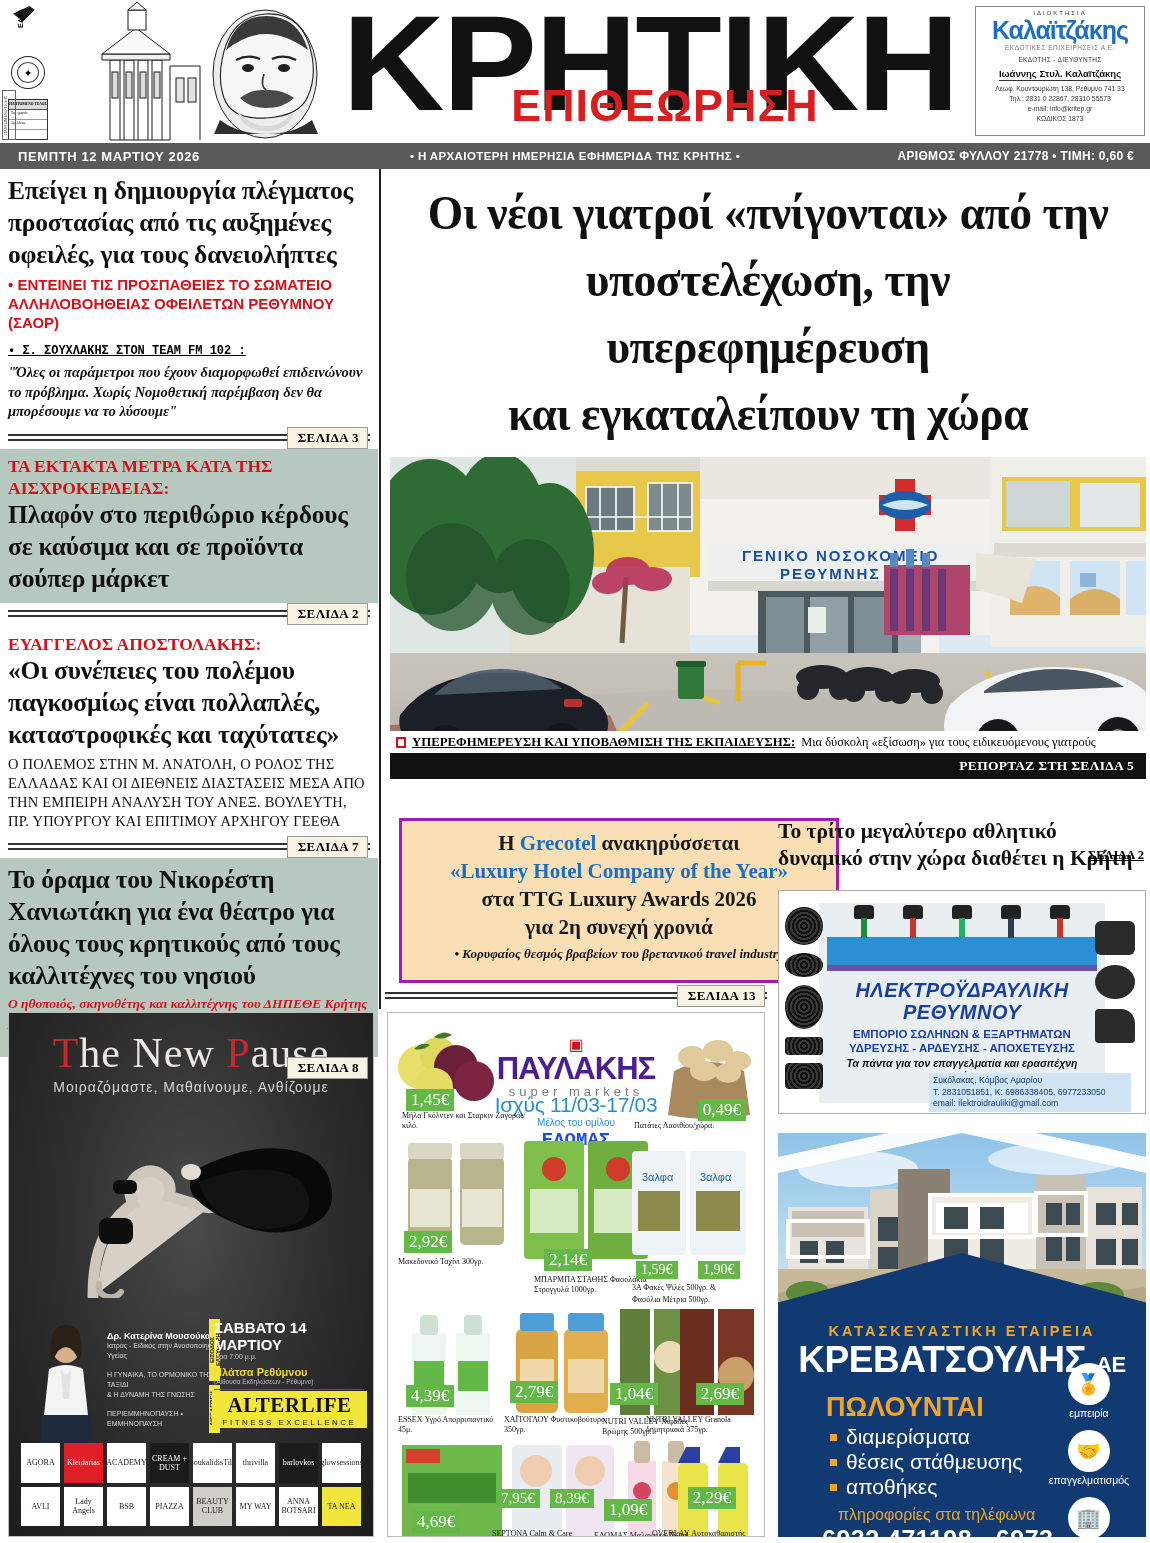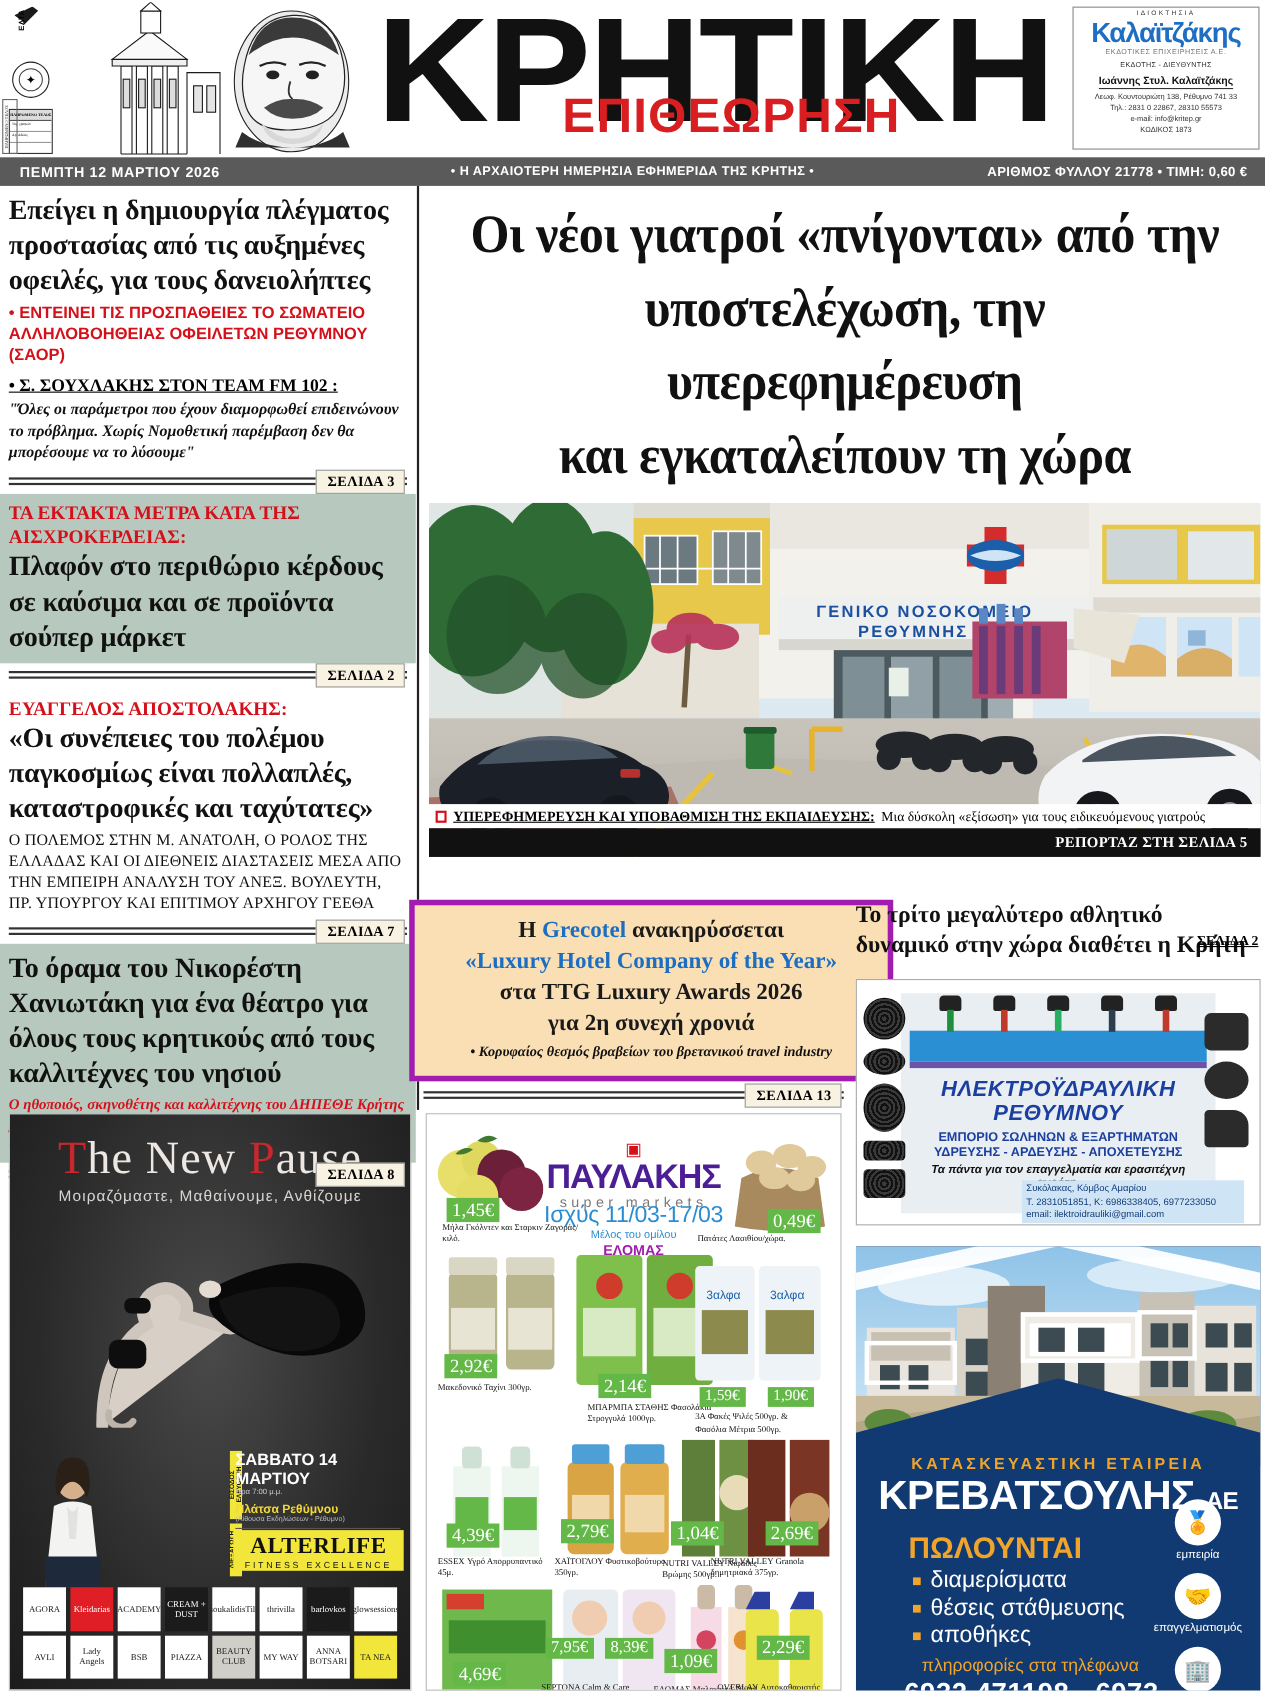--- a/index.html
+++ b/index.html
@@ -108,21 +108,21 @@
   }
   .story .kicker {
     color:#d4111b; font-weight:bold; font-size:15px; line-height:19px;
     font-family:"Liberation Sans", sans-serif; margin-top:4px;
   }
   .story .kicker-serif {
     color:#d4111b; font-weight:bold; font-size:17.5px; line-height:22px;
     font-family:"Liberation Serif", serif;
   }
   .story .bullet-line {
-    font-family:Liberation Serif, serif; font-weight:bold; font-size:16px;
+    font-family:Liberation Mono, monospace; font-weight:bold; font-size:12px;
     line-height:20px; margin-top:9px; text-decoration:underline;
   }
   .story .quote {
     font-family:"Liberation Serif", serif; font-style:italic; font-weight:bold;
     font-size:14.5px; line-height:19.5px; color:#111; margin-top:2px;
   }
   .story .redital {
     font-family:"Liberation Serif", serif; font-style:italic; font-weight:bold;
     font-size:13.5px; line-height:18px; color:#d4111b; margin-top:3px;
   }
@@ -165,22 +165,22 @@
   .cap-rest { font-family:"Liberation Serif", serif; font-size:12.4px; white-space:nowrap;}
   .photo-black {
     position:absolute; left:0; right:0; bottom:0; height:26px; background:#111;
     color:#fff; display:flex; align-items:center; justify-content:flex-end;
     padding-right:12px; font-family:"Liberation Serif", serif; font-weight:bold;
     font-size:13.5px; letter-spacing:0.3px;
   }
 
   
   .grecotel {
-    position:absolute; left:372px; top:818px; width:440px; height:165px;
-    background:#fbdfb4; border:5px solid #a21caf; text-align:center; padding-top:8px;
+    position:absolute; left:399px; top:818px; width:440px; height:165px;
+    background:#fbdfb4; border:3px solid #a21caf; text-align:center; padding-top:8px;
   }
   .gr-ln { font-family:"Liberation Serif", serif; font-weight:bold; font-size:21px;
      line-height:28px; color:#1a1a1a; }
   .gr-blue { color:#1b6ec2; }
   .gr-note { font-family:"Liberation Serif", serif; font-style:italic; font-weight:bold;
      font-size:13px; line-height:17px; color:#111; margin-top:4px; }
   .grecotel-pagerow { position:absolute; left:385px; top:980px; width:382px; height:22px; }
 
   
   .sportteaser { position:absolute; left:778px; top:818px; width:368px; }
@@ -287,21 +287,21 @@
   .sm-head { position:absolute; left:0; right:0; top:6px; height:120px;}
   .sm-logo { position:absolute; left:0; right:0; top:16px; text-align:center;}
   .sm-logo .p1 { font-family:"Liberation Sans", sans-serif; font-weight:bold; font-size:31px;
      color:#4c1d95; letter-spacing:-1px; line-height:30px;}
   .sm-logo .p2 { font-family:"Liberation Sans", sans-serif; font-size:13px; color:#7a7a7a; letter-spacing:4px;text-align:center;}
   .sm-val { position:absolute; left:0; right:0; top:74px; text-align:center;
      font-family:"Liberation Sans", sans-serif; font-size:21px; color:#2a8cd1; letter-spacing:-0.3px;}
   .sm-mel { position:absolute; left:0; right:0; top:98px; text-align:center;
      font-family:"Liberation Sans", sans-serif; font-size:10px; color:#2a8cd1;}
   .sm-elomas { position:absolute; left:50%; transform:translateX(-50%); top:110px;
-     font-family:Liberation Sans, sans-serif; font-weight:bold; font-size:13px; color:#a21caf;}
+     font-family:Liberation Mono, monospace; font-weight:bold; font-size:19px; color:#1d4ed8;}
   .prodgrid { position:absolute; left:4px; right:4px; top:118px; bottom:4px; }
   .price { position:absolute; background:#63b847; color:#fff;
      font-family:"Liberation Serif", serif; font-size:17px; padding:1px 5px; white-space:nowrap;}
   .plabel { position:absolute; font-family:"Liberation Serif", serif; font-size:8px;
      line-height:9.5px; color:#111; text-align:left;}
 </style>
 </head>
 <body>
 
 <div class="page">
@@ -774,20 +774,27 @@
 
     <div class="pz-woman">
       <svg viewBox="0 0 70 120" preserveAspectRatio="xMidYMid meet" aria-hidden="true">
         <ellipse cx="35" cy="22" rx="15" ry="18" fill="#d6b08d"></ellipse>
         <path d="M20 18 q2 -16 15 -16 q14 0 15 16 q2 12 -2 20 q-6 -14 -13 -14 q-8 0 -13 14 q-4 -8 -2 -20Z" fill="#2a2018"></path>
         <path d="M18 46 q17 -8 34 0 l8 74 H10Z" fill="#f3f3f2"></path>
         <path d="M30 46 q5 10 10 0 l-2 30 h-6Z" fill="#e2e2e0"></path>
         <rect x="10" y="92" width="50" height="28" fill="#1e2a3c"></rect>
       </svg>
     </div>
+    <div class="pz-drtxt">
+      <div class="pz-drname">Δρ. Κατερίνα Μουσούκα</div>
+      <div>Ιατρός - Ειδικός στην Ανοσοποίηση Υγείας</div>
+      <div style="margin-top:9px">Η ΓΥΝΑΙΚΑ, ΤΟ ΟΡΜΟΝΙΚΟ ΤΗΣ ΤΑΞΙΔΙ</div>
+      <div>&amp; Η ΔΥΝΑΜΗ ΤΗΣ ΓΝΩΣΗΣ</div>
+      <div style="margin-top:9px">ΠΕΡΙΕΜΜΗΝΟΠΑΥΣΗ  •  ΕΜΜΗΝΟΠΑΥΣΗ</div>
+    </div>
 
     <div class="pz-vtag" style="left:200px; top:306px; height:62px;">ΕΙΣΟΔΟΣ ΕΛΕΥΘΕΡΗ</div>
     <div class="pz-vtag" style="left:200px; top:372px; height:48px;">ΔΙΕΞΑΓΩΓΗ</div>
 
     <div class="pz-ev">
       <div class="sat">ΣΑΒΒΑΤΟ 14 ΜΑΡΤΙΟΥ</div>
       <div class="tm">Ώρα 7:00 μ.μ.</div>
       <div class="pl">Πλάτσα Ρεθύμνου</div>
       <div class="pl2">(Αίθουσα Εκδηλώσεων - Ρέθυμνο)</div>
       <div class="note">Μια ενημερωτική εκδήλωση αφιερωμένη στη γυναικεία υγεία</div>

